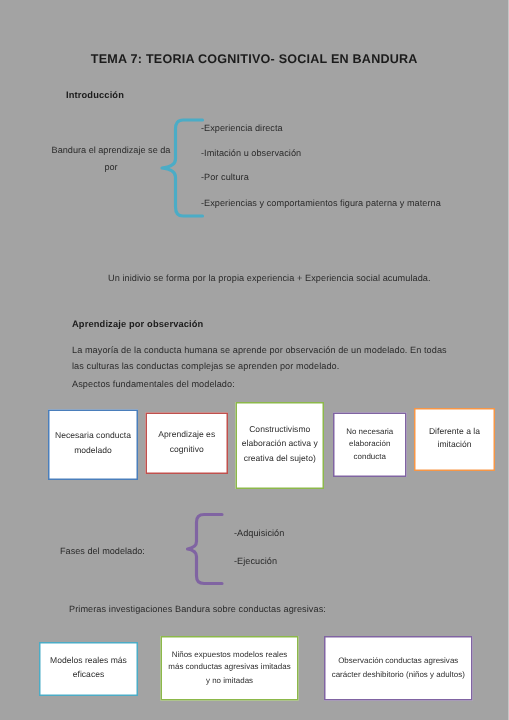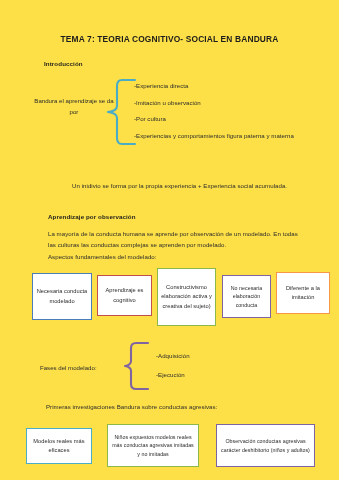--- a/index.html
+++ b/index.html
@@ -14,21 +14,21 @@
     overflow: hidden;
     font-family: "Liberation Sans", sans-serif;
     color: #2b2b2b;
     position: relative;
     -webkit-font-smoothing: antialiased;
   }
 
   .page {
     position: absolute;
     inset: 0;
-    background: #fde047;
+    background: #a3a3a3;
   }
 
   
   .doc-title {
     position: absolute;
     left: 0;
     right: 0;
     top: 34px;
     text-align: center;
     font-size: 8.4px;

